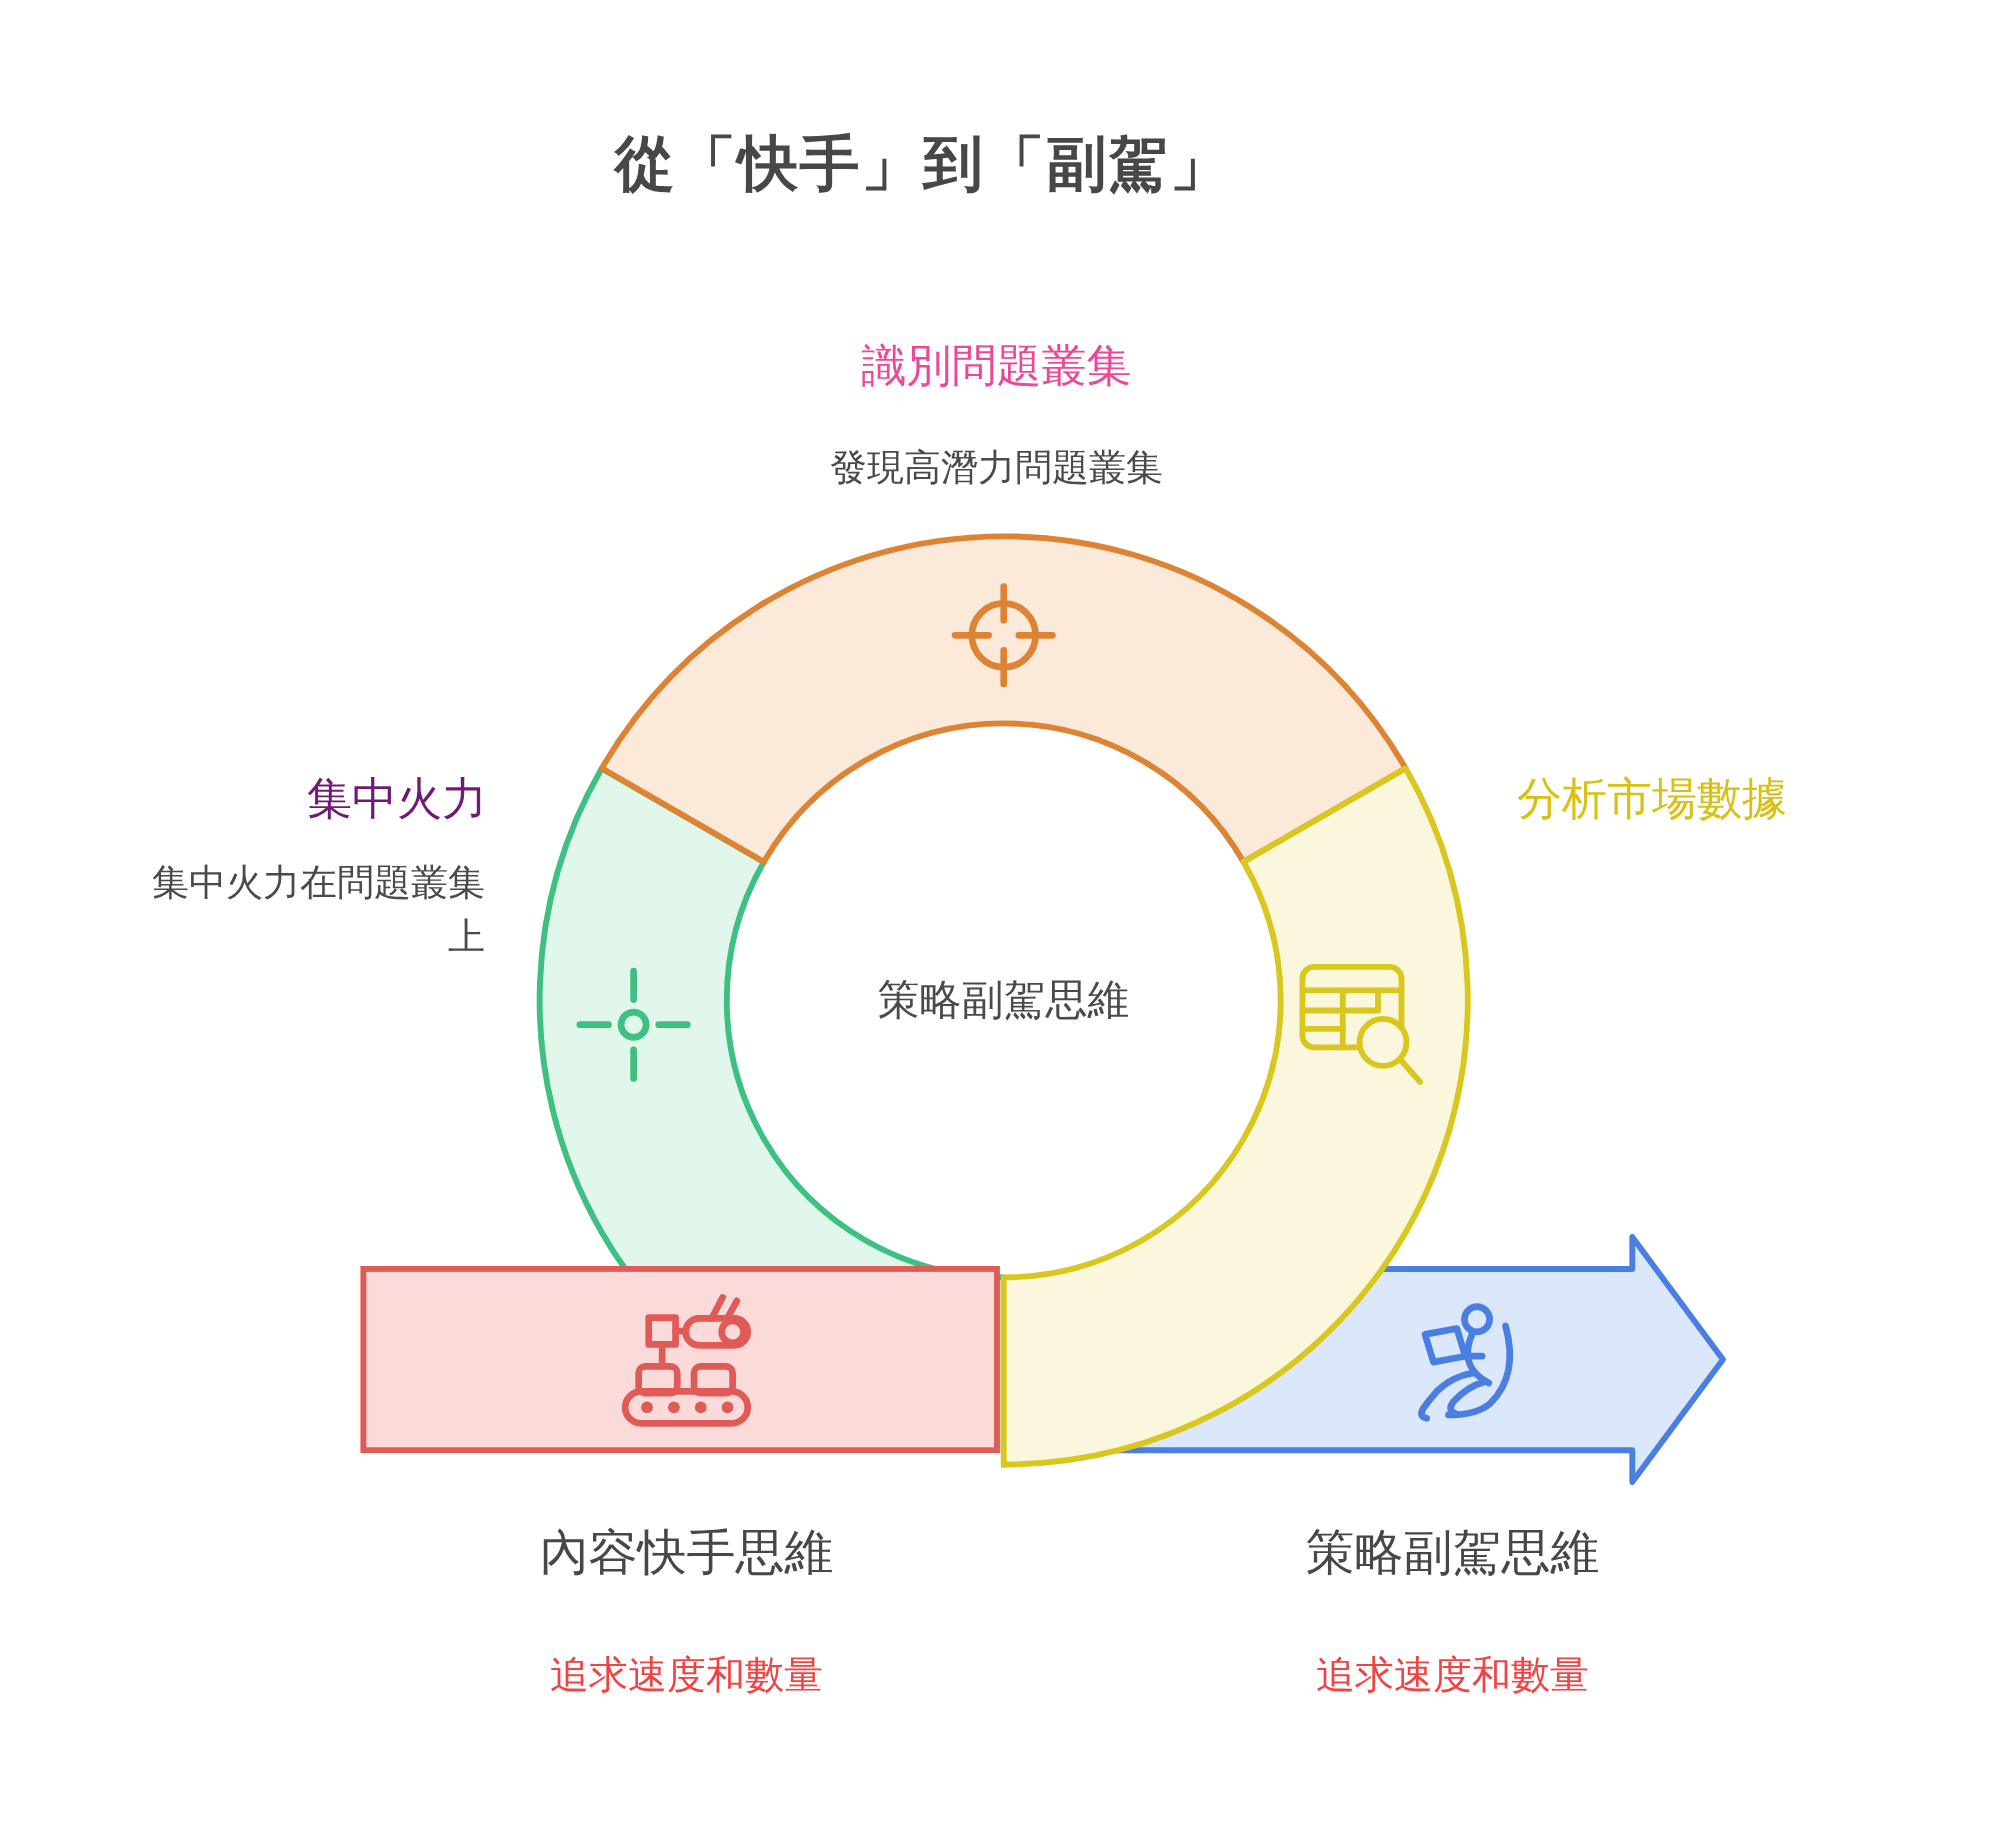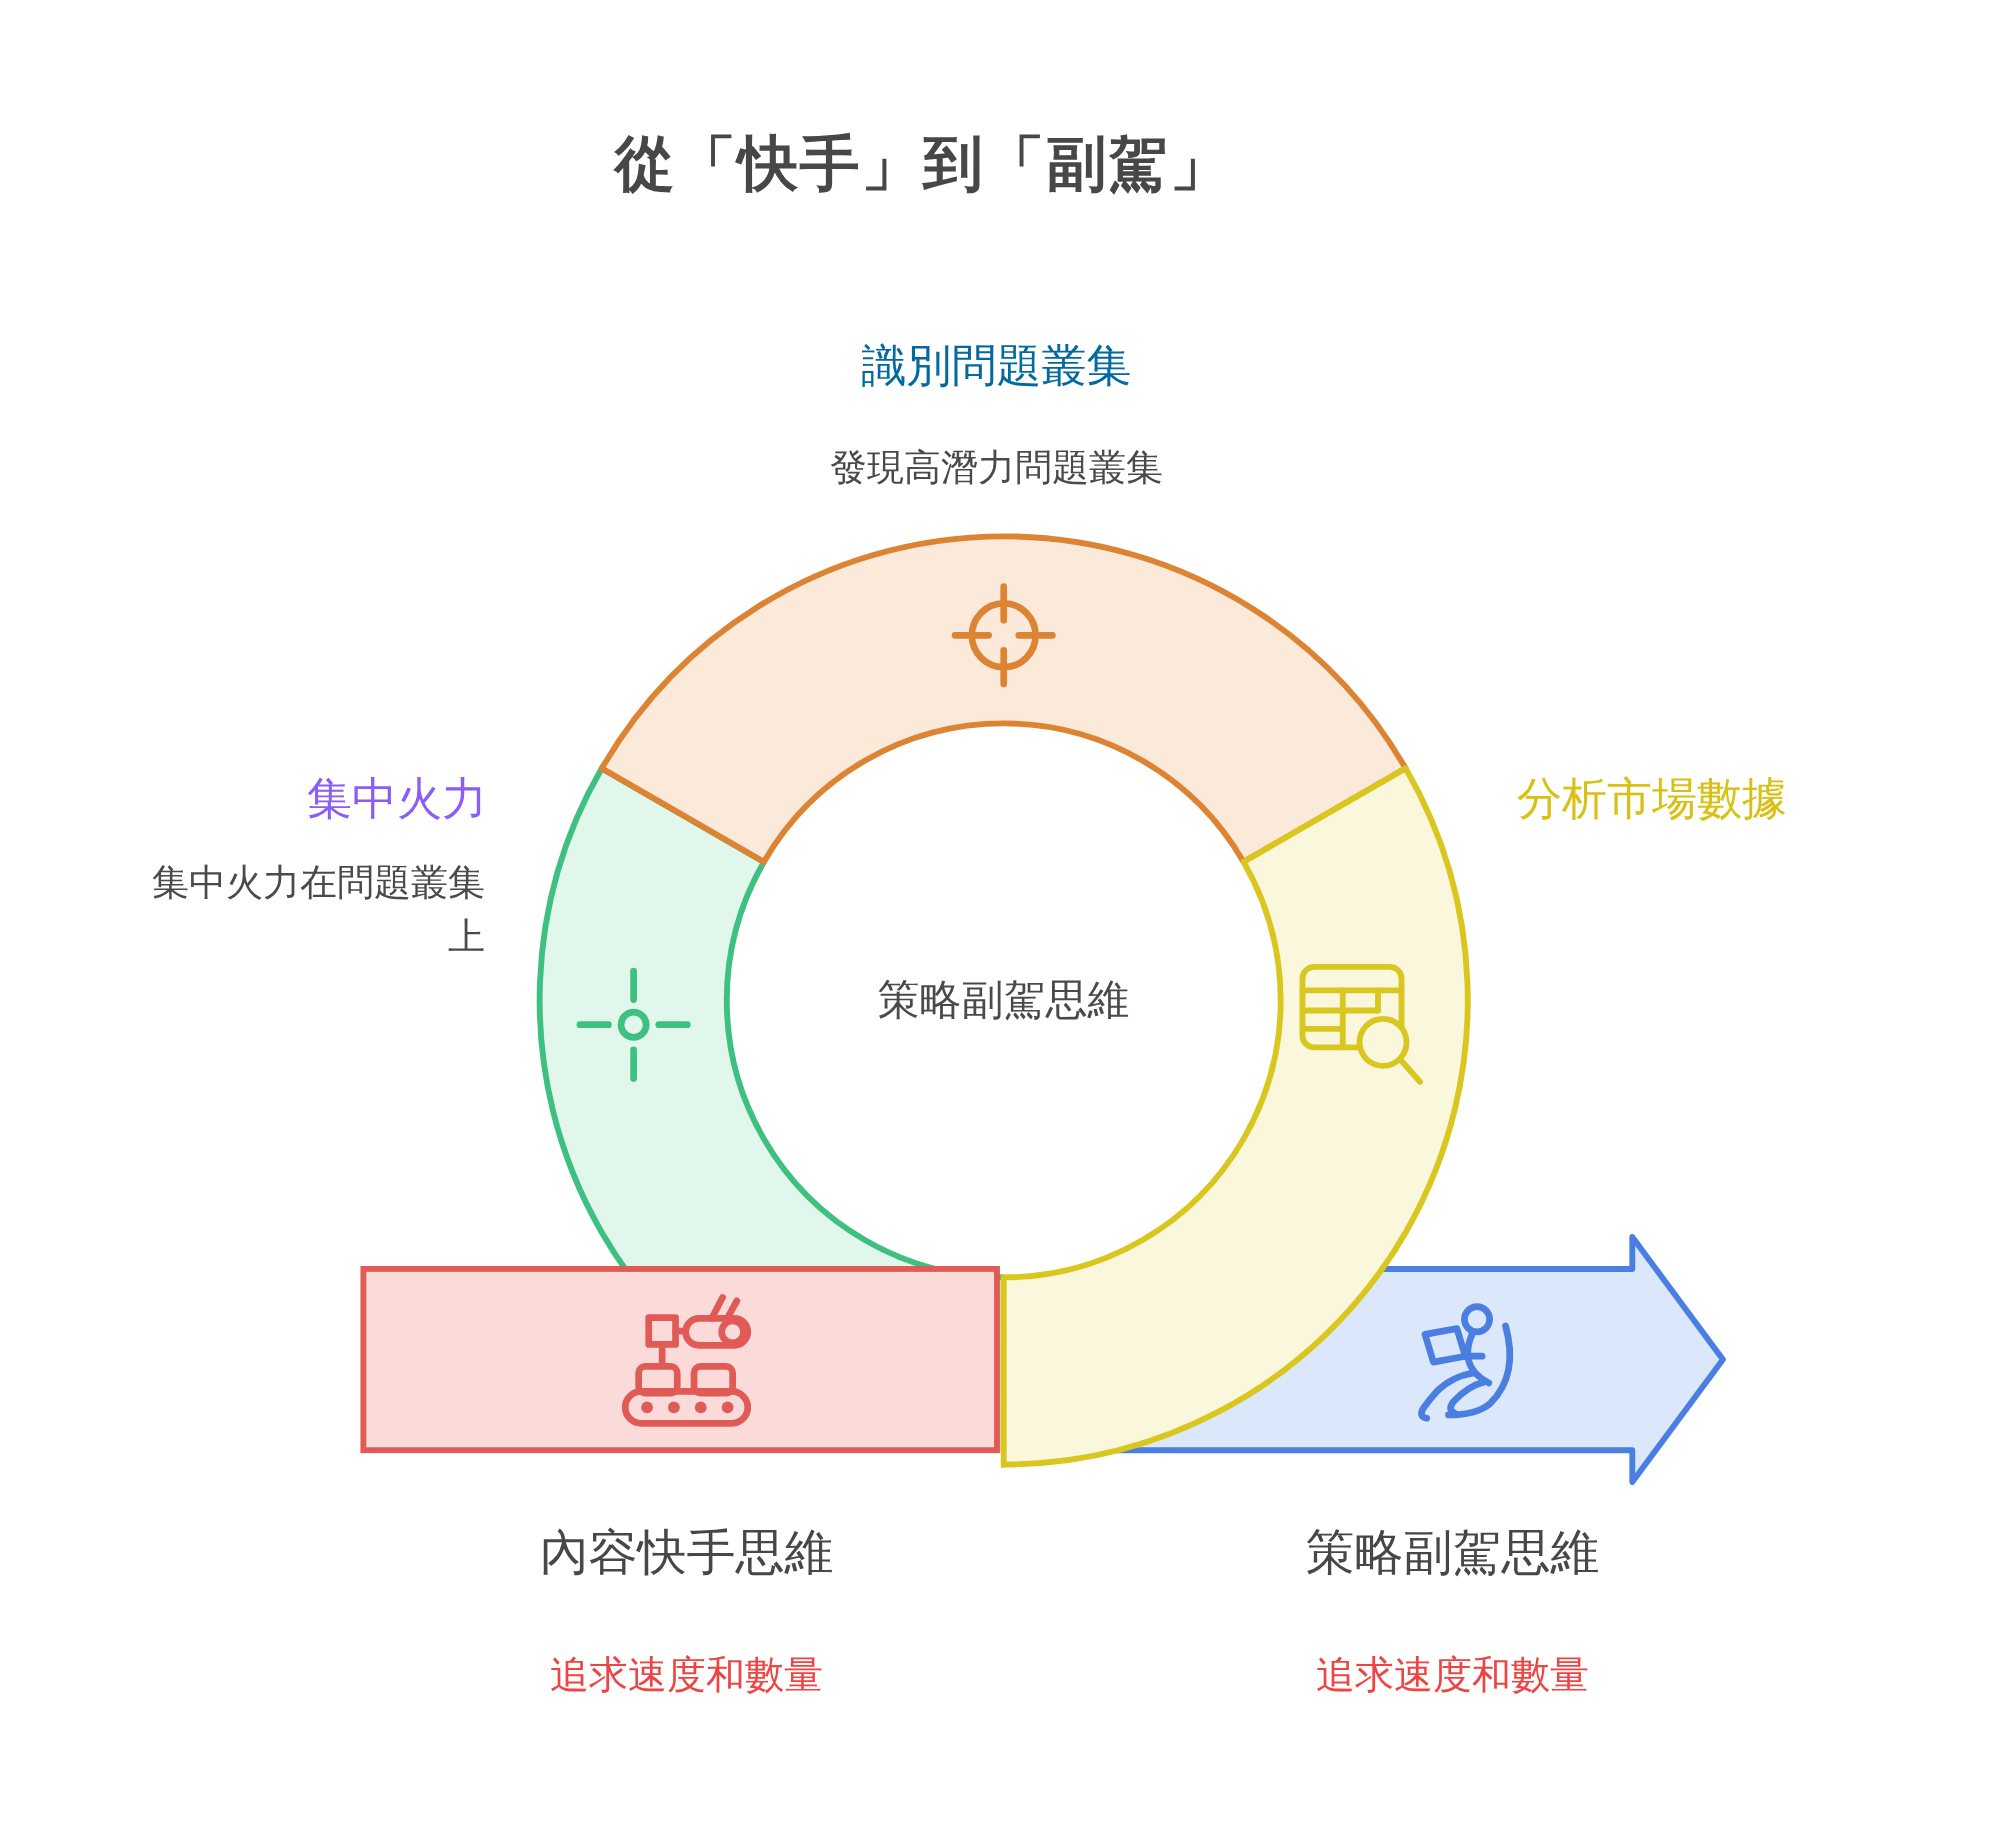--- a/index.html
+++ b/index.html
@@ -14,23 +14,23 @@
   #diagram-svg{position:absolute;left:0;top:0;}
   .txt{position:absolute;color:#4a4a4a;}
   .title{
     top:124px;left:0;width:1846px;
     text-align:center;
     font-size:60px;font-weight:700;color:#474747;
     letter-spacing:1.7px;
   }
   .sec-heading{font-size:45px;font-weight:500;}
   .sec-sub{font-size:37px;font-weight:400;line-height:1.45;white-space:pre-line;color:#4a4a4a;}
-  .orange-heading{top:336px;left:661px;width:671px;text-align:center;color:#0369a1;}
+  .orange-heading{top:336px;left:661px;width:671px;text-align:center;color:#ec4899;}
   .orange-sub{top:441px;left:577px;width:839px;text-align:center;}
-  .green-heading{top:769px;left:151px;width:336px;text-align:right;color:#8b5cf6;}
+  .green-heading{top:769px;left:151px;width:336px;text-align:right;color:#701a75;}
   .green-sub{top:856px;left:82px;width:403px;text-align:right;}
   .yellow-heading{top:769px;left:1517px;width:503px;text-align:left;color:#d9c014;}
   .yellow-sub{top:856px;left:1517px;width:361px;text-align:left;}
   .center-label{top:972px;left:752px;width:503px;text-align:center;font-size:42px;color:#4a4a4a;}
   .bottom-title{font-size:49px;font-weight:500;color:#474747;}
   .bottom-sub{font-size:39px;font-weight:400;color:#ef4444;}
   .bl-title{top:1520px;left:351px;width:671px;text-align:center;}
   .bl-sub{top:1648px;left:351px;width:671px;text-align:center;}
   .br-title{top:1520px;left:1117px;width:671px;text-align:center;}
   .br-sub{top:1648px;left:1117px;width:671px;text-align:center;}

